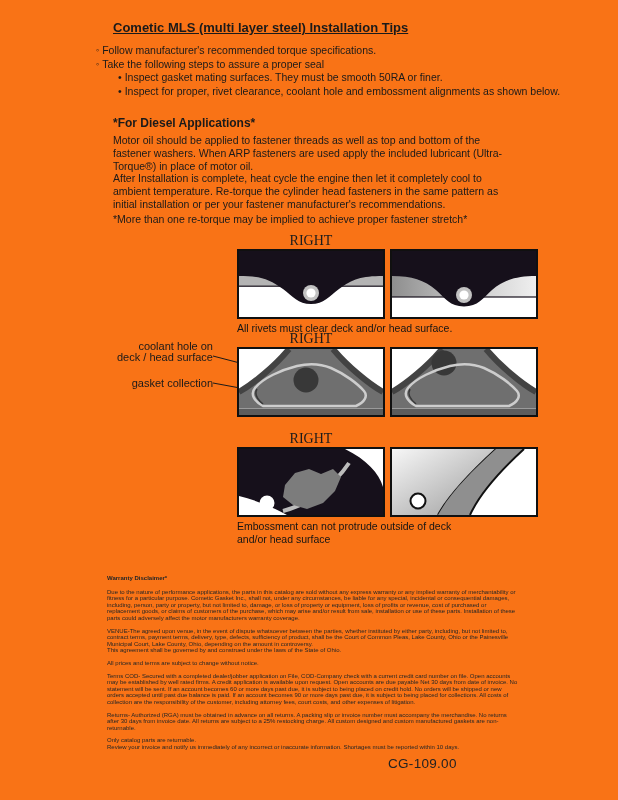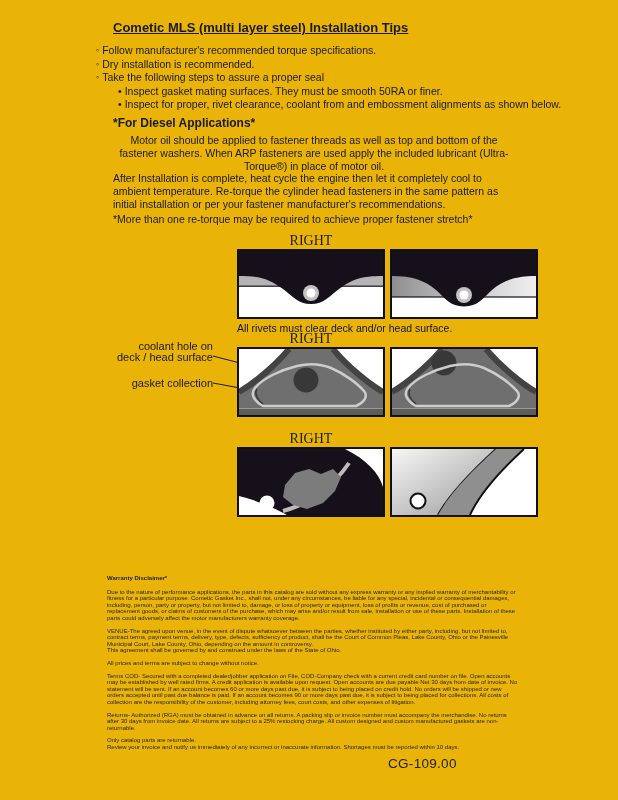--- a/index.html
+++ b/index.html
@@ -1,31 +1,31 @@
 <!DOCTYPE html>
 <html><head>
 <meta charset="utf-8">
 <style>
   html,body { margin:0; padding:0; background:#ffffff; }
   #page {
-    position:relative; width:618px; height:800px; background:#eab308;
+    position:relative; width:618px; height:800px; background:#f97316;
     font-family:"Liberation Sans", sans-serif; color:#1a1a1a; overflow:hidden;
   }
   .title {
     position:absolute; left:113px; top:20px;
     font-size:13px; font-weight:bold; text-decoration:underline;
   }
   .bullets { position:absolute; left:96px; top:44px; font-size:10.5px; line-height:13.6px; }
   .b1, .b2 { white-space:nowrap; }
   .b1::before { content:"◦"; margin-right:3px; font-size:9px; vertical-align:1px; }
   .b2 { margin-left:22px; }
   .b2::before { content:"•"; margin-right:3px; }
   .diesel-heading { position:absolute; left:113px; top:116px; font-size:12px; font-weight:bold; }
   .para { position:absolute; left:113px; width:402px; font-size:10.5px; line-height:13px; }
-  .p1 { top:134px;text-align:center; }
+  .p1 { top:134px; }
   .p2 { top:172px; }
   .note { top:213px; }
 
   .dlabels { position:absolute; left:237px; width:301px; display:flex; font-size:14px; color:#1c1c1c;font-family:Liberation Serif, serif; }
   .dlabels span { flex:0 0 148px; text-align:center; }
   .dlabels span + span { margin-left:5px;margin-top:40px; }
   .dboxes { position:absolute; left:237px; display:flex; gap:5px; }
   .dbox { width:148px; height:70px; border:2px solid #101010; box-sizing:border-box; background:#fff; }
   .dsvg { display:block; width:144px; height:66px; }
 
@@ -53,30 +53,29 @@
 </style>
 </head>
 <body>
 
 <div id="page">
 
   <div class="title">Cometic MLS (multi layer steel) Installation Tips</div>
 
   <div class="bullets">
     <div class="b1"><span>Follow manufacturer's recommended torque specifications.</span></div>
-    <div class="b1"><span>Dry installation is recommended.</span></div>
     <div class="b1"><span>Take the following steps to assure a proper seal</span></div>
     <div class="b2"><span>Inspect gasket mating surfaces.  They must be smooth 50RA or finer.</span></div>
-    <div class="b2"><span>Inspect for proper, rivet clearance, coolant from and embossment alignments as shown below.</span></div>
+    <div class="b2"><span>Inspect for proper, rivet clearance, coolant hole and embossment alignments as shown below.</span></div>
   </div>
 
   <div class="diesel-heading">*For Diesel Applications*</div>
   <div class="para p1">Motor oil should be applied to fastener threads as well as top and bottom of the fastener washers. When ARP fasteners are used apply the included lubricant (Ultra-Torque®) in place of motor oil.</div>
   <div class="para p2">After Installation is complete, heat cycle the engine then let it completely cool to ambient temperature. Re-torque the cylinder head fasteners in the same pattern as initial installation or per your fastener manufacturer's recommendations.</div>
-  <div class="para note">*More than one re-torque may be required to achieve proper fastener stretch*</div>
+  <div class="para note">*More than one re-torque may be implied to achieve proper fastener stretch*</div>
 
   <div class="dlabels lbl-r1">
     <span>RIGHT</span>
     <span>WRONG</span>
   </div>
   <div class="dboxes box-r1">
     <div class="dbox">
       <svg class="dsvg" viewBox="0 0 144 66">
         <rect x="0" y="0" width="144" height="66" fill="#ffffff"></rect>
         <rect x="0" y="25" width="144" height="10" fill="#b4b4b4"></rect>
@@ -174,20 +173,24 @@
         </defs>
         <rect x="0" y="0" width="144" height="66" fill="#ffffff"></rect>
         <path d="M0,0 H104 C80,22 58,44 46,66 H0 Z" fill="url(#gDeck)"></path>
         <path d="M104,0 C80,22 58,44 46,66" stroke="#111111" stroke-width="2" fill="none"></path>
         <path d="M104,0 H132 C108,22 88,44 78,66 H46 C58,44 80,22 104,0 Z" fill="#8f8f8f"></path>
         <path d="M132,0 C108,22 88,44 78,66" stroke="#111111" stroke-width="2" fill="none"></path>
         <circle cx="26" cy="52" r="7.5" fill="#ffffff" stroke="#111111" stroke-width="2"></circle>
       </svg>
     </div>
   </div>
+  <div class="cap cap3">
+    <div>Embossment can not protrude outside of deck</div>
+    <div>and/or head surface</div>
+  </div>
 
   <div class="warranty">
     <div class="whead">Warranty Disclaimer*</div>
     <p>Due to the nature of performance applications, the parts in this catalog are sold without any express warranty or any implied warranty of merchantability or fitness for a particular purpose.  Cometic Gasket Inc., shall not, under any circumstances, be liable for any special, incidental or consequential damages, including, person, party or property, but not limited to, damage, or loss of property or equipment, loss of profits or revenue, cost of purchased or replacement goods, or claims of customers of the purchase, which may arise and/or result from sale, installation or use of these parts.  Installation of these parts could adversely affect the motor manufacturers warranty coverage.</p>
     <p class="tight">VENUE-The agreed upon venue, in the event of dispute whatsoever between the parties, whether instituted by either party, including, but not limited to, contract terms, payment terms, delivery, type, defects, sufficiency of product, shall be the Court of Common Pleas, Lake County, Ohio or the Painesville Municipal Court, Lake County, Ohio, depending on the amount in controversy.</p>
     <p>This agreement shall be governed by and construed under the laws of the State of Ohio.</p>
     <p>All prices and terms are subject to change without notice.</p>
     <p>Terms COD- Secured with a completed dealer/jobber application on File, COD-Company check with a current credit card number on file.  Open accounts may be established by well rated firms.  A credit application is available upon request.  Open accounts are due payable Net 30 days from date of invoice.  No statement will be sent.  If an account becomes 60 or more days past due, it is subject to being placed on credit hold.  No orders will be shipped or new orders accepted until past due balance is paid.  If an account becomes 90 or more days past due, it is subject to being placed for collections.  All costs of collection are the responsibility of the customer, including attorney fees, court costs, and other expenses of litigation.</p>
     <p>Returns- Authorized (RGA) must be obtained in advance on all returns.  A packing slip or invoice number must accompany the merchandise.  No returns after 30 days from invoice date.  All returns are subject to a 25% restocking charge.  All custom designed and custom manufactured gaskets are non-returnable.</p>
     <p class="tight">Only catalog parts are returnable.</p>

